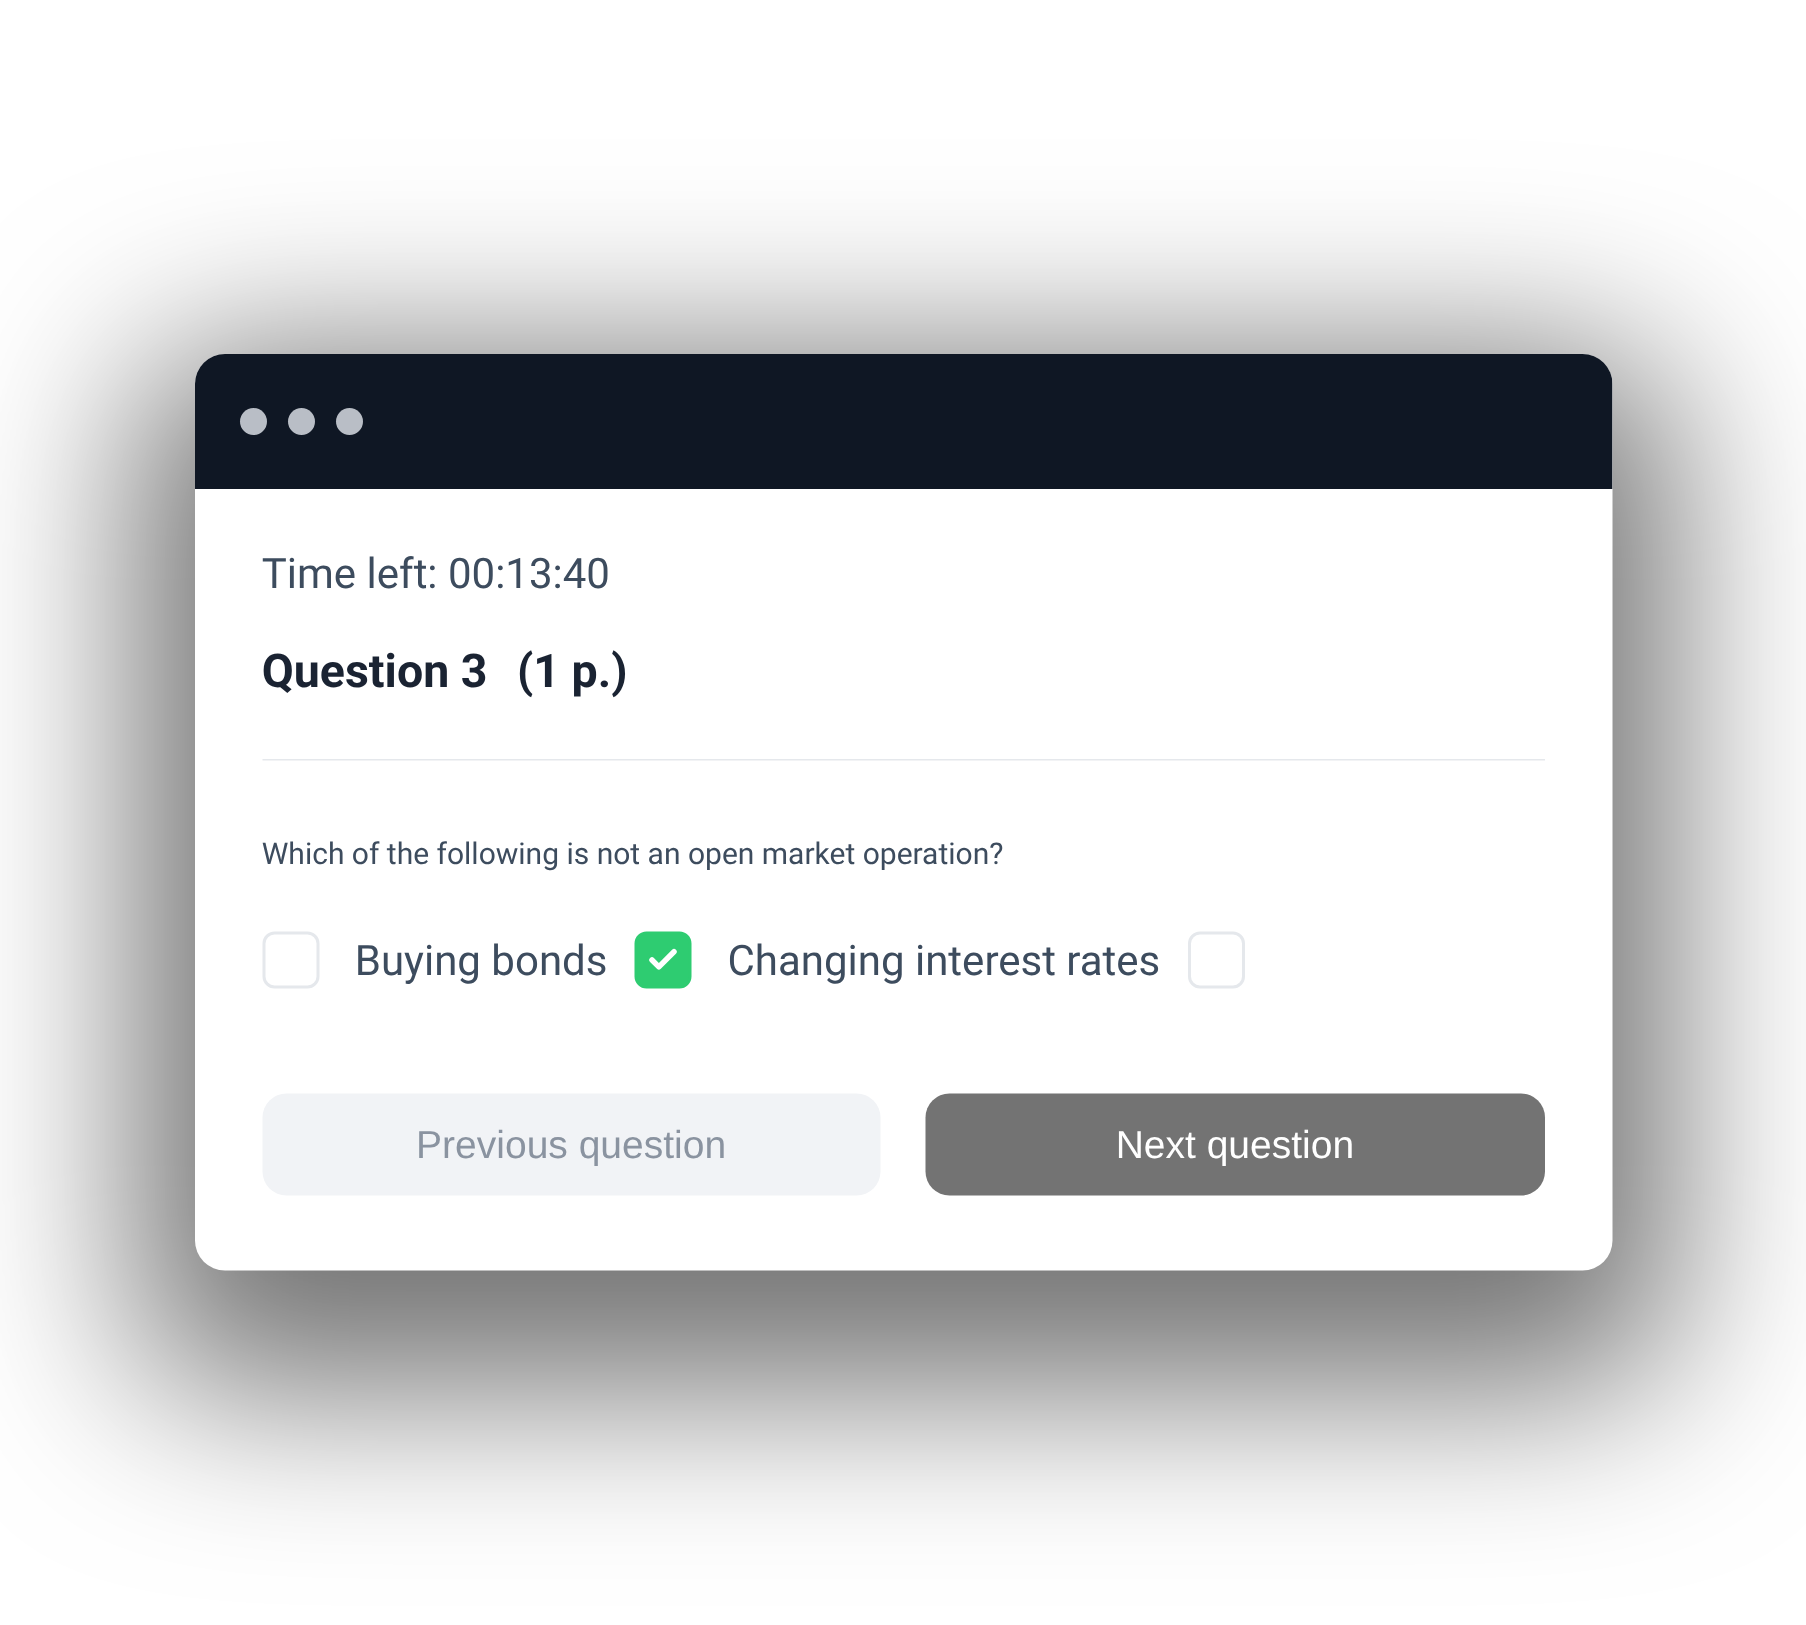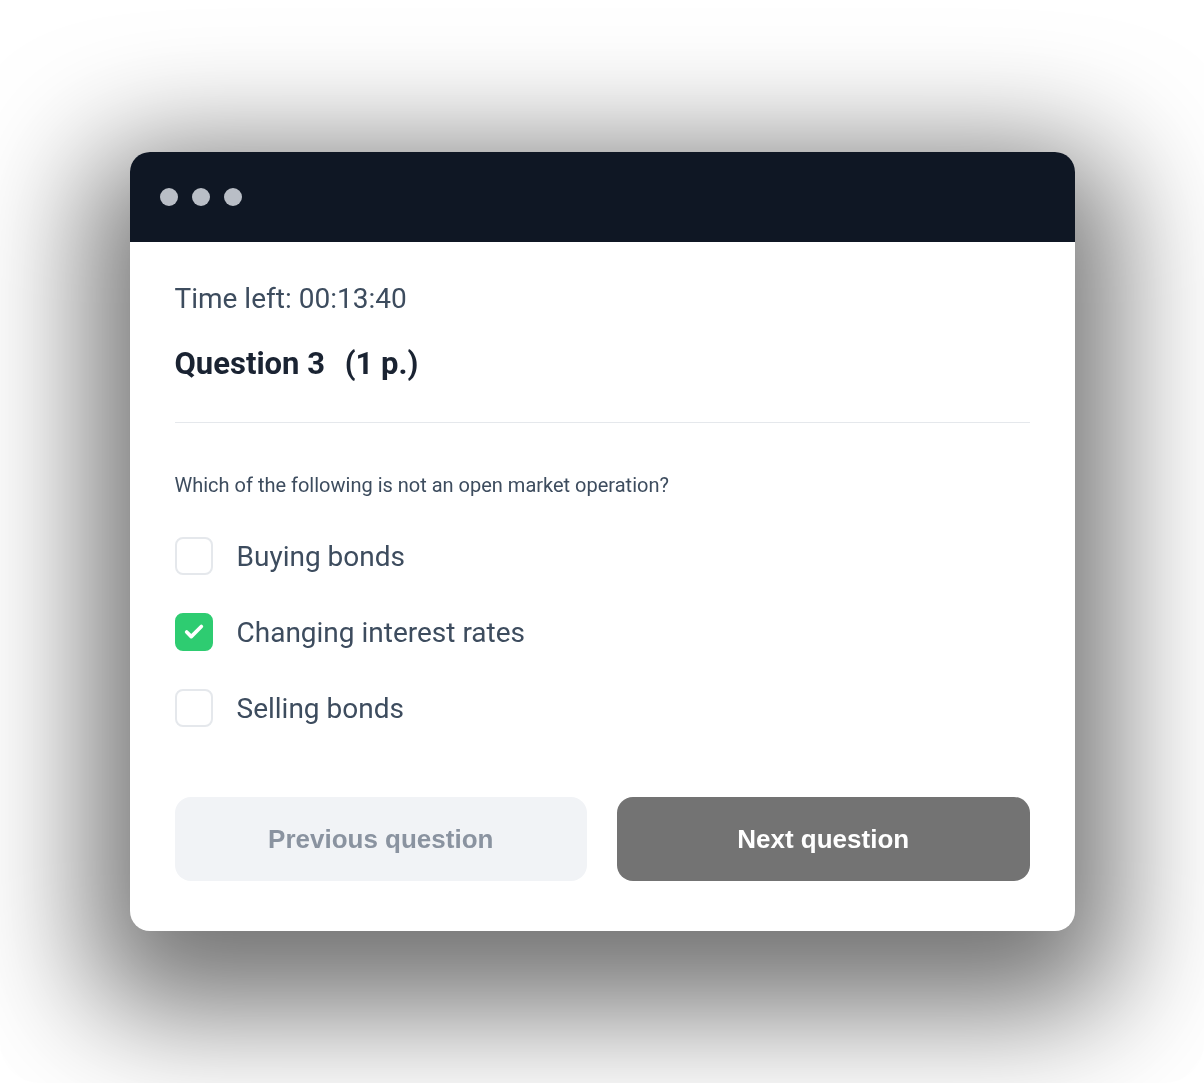--- a/index.html
+++ b/index.html
@@ -62,22 +62,22 @@
       border-top: 1px solid #e5e8ec;
       margin-bottom: 50px;
     }
     .question-text {
       font-size: 20px;
       color: #3d4c5e;
       margin-bottom: 40px;
     }
     .options {
       display: flex;
-      flex-direction: column;
-      gap: 38px;
+      flex-direction: row;
+      gap: 18px;
       margin-bottom: 70px;
     }
     .option {
       display: flex;
       align-items: center;
       gap: 24px;
       cursor: pointer;
     }
     .checkbox {
       width: 38px;
@@ -104,24 +104,24 @@
     .option-label {
       font-size: 28px;
       color: #3d4c5e;
     }
     .buttons {
       display: flex;
       gap: 30px;
     }
     .btn {
       flex: 1;
-      height: 84px;
+      height: 68px;
       border-radius: 16px;
       font-size: 26px;
-      font-weight: 700;
+      font-weight: 400;
       border: none;
       cursor: pointer;
     }
     .btn-prev {
       background: #f1f3f6;
       color: #8a93a0;
     }
     .btn-next {
       background: #737373;
       color: #ffffff;
@@ -159,21 +159,20 @@
           <svg viewBox="0 0 24 24" fill="none" stroke="#ffffff" stroke-width="4" stroke-linecap="round" stroke-linejoin="round">
               <polyline points="20 6 9 17 4 12"></polyline>
             </svg>
         </div>
         <span class="option-label">Changing interest rates</span>
       </div>
       <div class="option">
         <div class="checkbox">
           
         </div>
-        <span class="option-label">Selling bonds</span>
       </div>
     </div>
     <div class="buttons">
       <button class="btn btn-prev">Previous question</button>
       <button class="btn btn-next">Next question</button>
     </div>
   </div>
 </div>
 
 </body></html>

